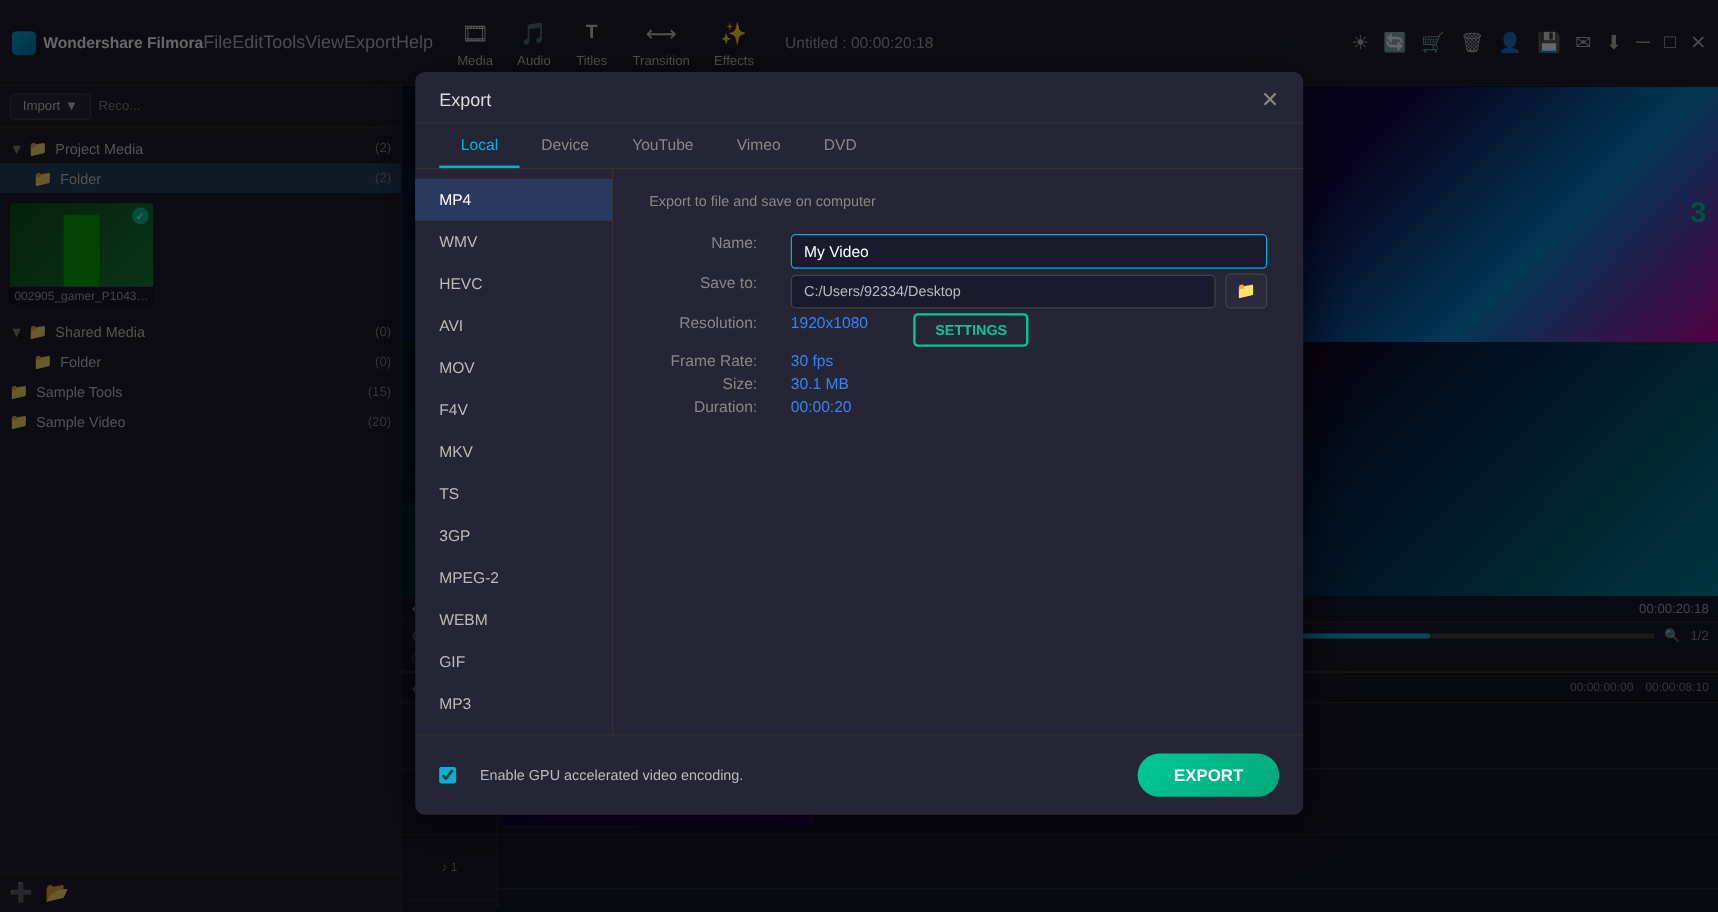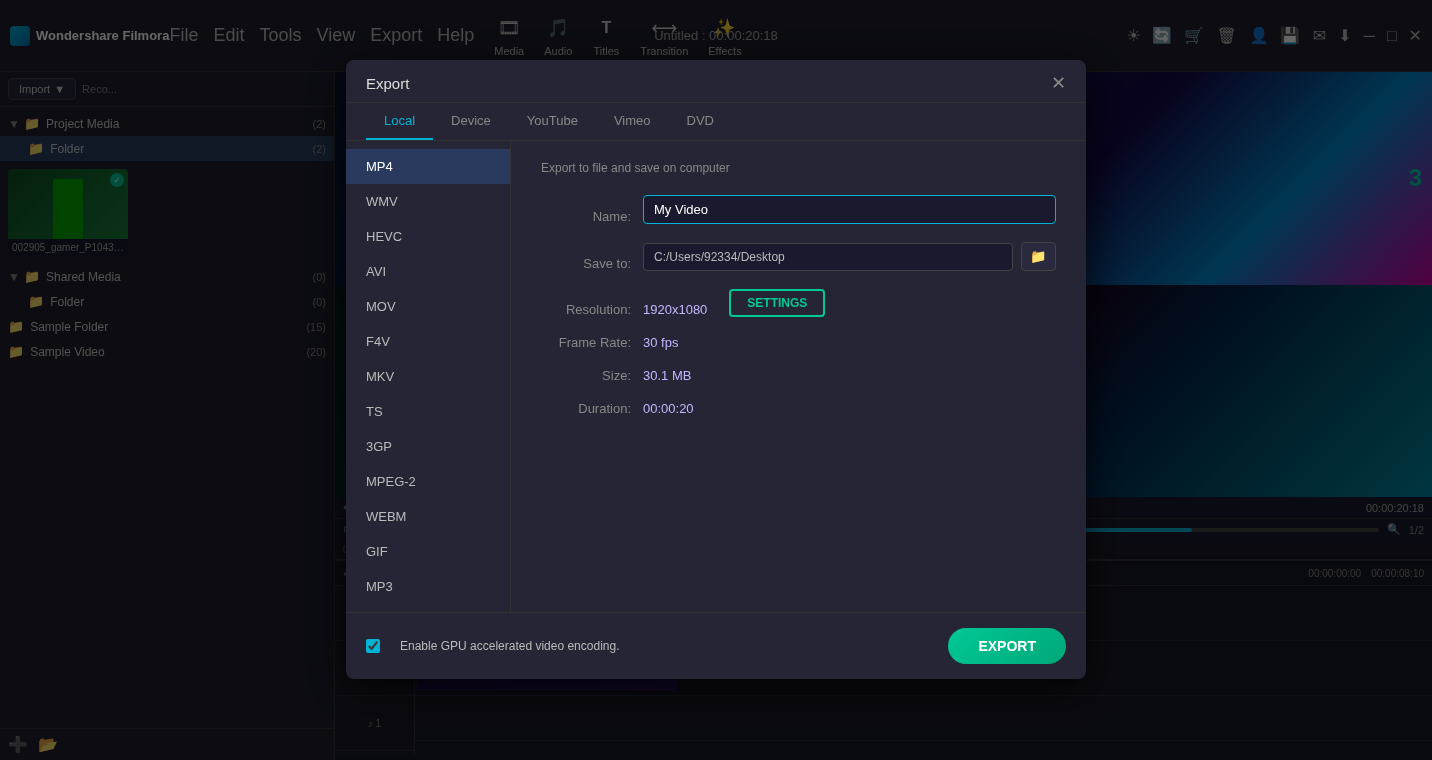--- a/index.html
+++ b/index.html
@@ -22,24 +22,23 @@
       font-size: 13px;
       font-weight: bold;
     }
     .app-logo .logo-icon {
       width: 20px; height: 20px;
       background: linear-gradient(135deg, #00b4d8, #0077b6);
       border-radius: 4px;
     }
     .menu-bar {
       display: flex;
-      gap: 15px;
       margin-right: 20px;
       color: #bbb;
-      font-size: 18px;
+      font-size: 15px;
     }
     .menu-bar span { cursor: pointer; }
     .toolbar-icons {
       display: flex;
       gap: 20px;
       align-items: center;
     }
     .toolbar-item {
       display: flex;
       flex-direction: column;
@@ -368,23 +367,23 @@
       flex: 1;
       padding: 20px 30px;
     }
     .export-desc {
       color: #888;
       font-size: 12px;
       margin-bottom: 20px;
     }
     .form-row {
       display: flex;
-      align-items: flex-end;
-      margin-bottom: 18px;
-      gap: 12px;
+      align-items: flex-start;
+      margin-bottom: 4px;
+      gap: 28px;
     }
     .form-label {
       width: 90px;
       text-align: right;
       color: #888;
       font-size: 13px;
     }
     .form-input {
       flex: 1;
       background: #1a1a2e;
@@ -412,21 +411,21 @@
     }
     .folder-btn {
       background: #2a2a3e;
       border: 1px solid #444;
       color: #aaa;
       padding: 6px 8px;
       border-radius: 4px;
       cursor: pointer;
     }
     .form-value {
-      color: #c4b5fd;
+      color: #3b82f6;
       font-size: 13px;
     }
     .settings-btn {
       background: transparent;
       border: 2px solid #00c896;
       color: #00c896;
       padding: 5px 16px;
       border-radius: 4px;
       cursor: pointer;
       font-size: 12px;
@@ -571,21 +570,21 @@
         <span>Shared Media</span>
         <span class="count">(0)</span>
       </div>
       <div class="tree-item" style="padding-left:28px;">
         <span class="folder-icon">📁</span>
         <span>Folder</span>
         <span class="count">(0)</span>
       </div>
       <div class="tree-item">
         <span class="folder-icon">📁</span>
-        <span>Sample Folder</span>
+        <span>Sample Tools</span>
         <span class="count">(15)</span>
       </div>
       <div class="tree-item">
         <span class="folder-icon">📁</span>
         <span>Sample Video</span>
         <span class="count">(20)</span>
       </div>
     </div>
     <div class="panel-bottom-icons">
       <span style="font-size:16px;">➕</span>

